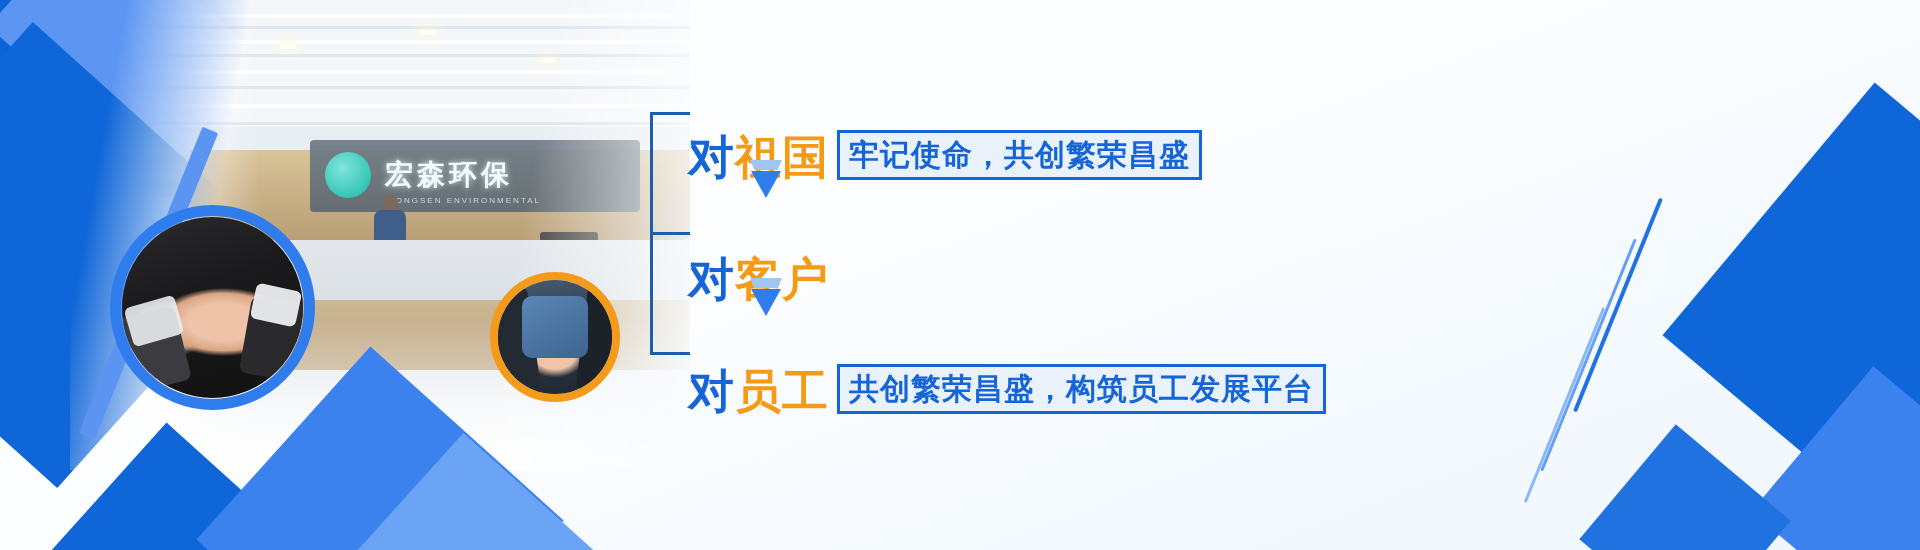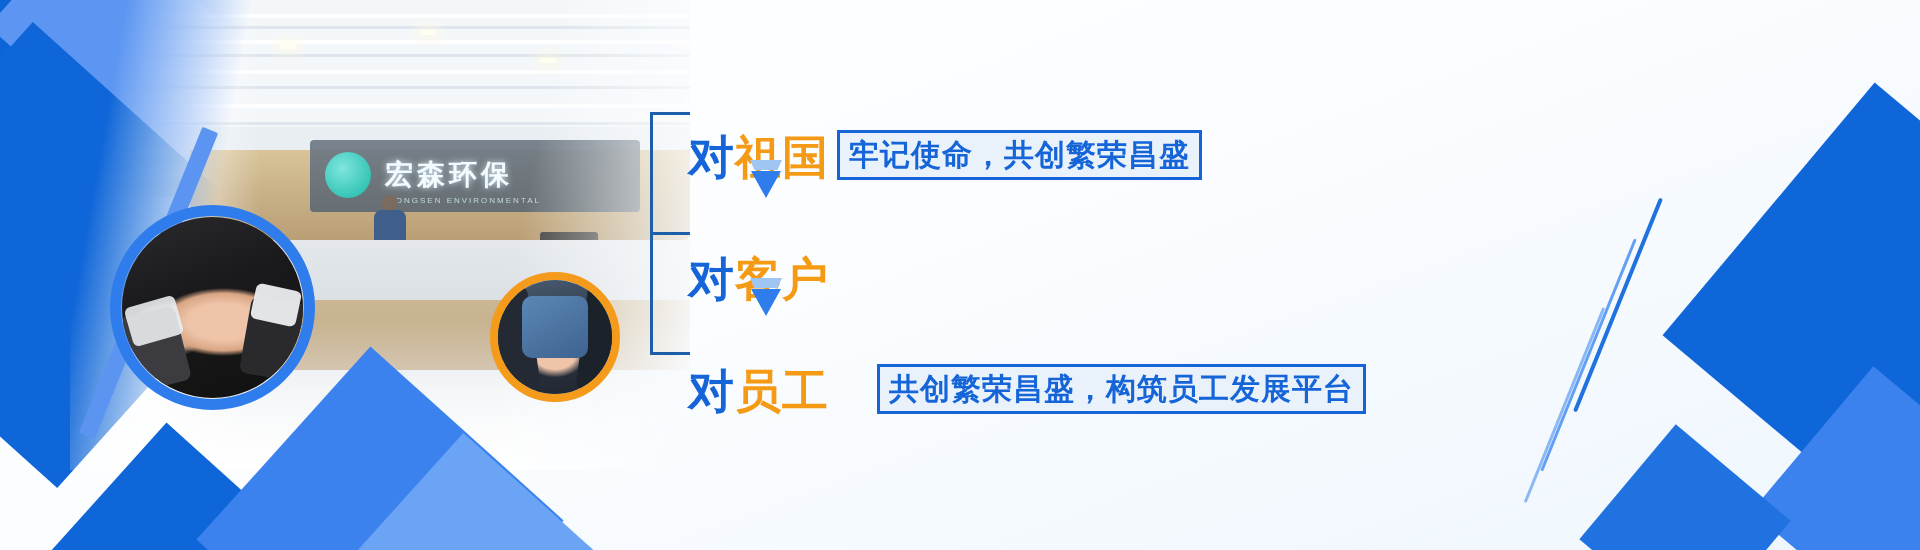--- a/index.html
+++ b/index.html
@@ -131,21 +131,21 @@
       background:#1c5fa8; }
   .bracket .hline { position:absolute; left:0; width:40px; height:3px;
       background:#1c5fa8; }
   .bracket .h-top { top:0; }
   .bracket .h-mid { top:120px; }
   .bracket .h-bot { bottom:0; }
 
   .row { position:absolute; left:38px; display:flex; align-items:flex-end; gap:0;margin-top:44px; }
   .row-1 { top:86px; }
   .row-2 { top:212px;gap:10px; }
-  .row-3 { top:320px;gap:40px; }
+  .row-3 { top:320px; }
 
   .lead { font-size:46px; font-weight:900; letter-spacing:1px;
       font-family:"Liberation Sans","DejaVu Sans",sans-serif; line-height:1; }
   .lead .c-blue   { color:#1565d8; }
   .lead .c-orange { color:#f59a14; }
 
   .tagbox { margin-left:8px; position:relative;
       border:3px solid #1565d8; background:#e9f1fb;
       padding:7px 9px 7px; line-height:1;
       font-size:30px; font-weight:700; color:#1565d8; letter-spacing:1px;

